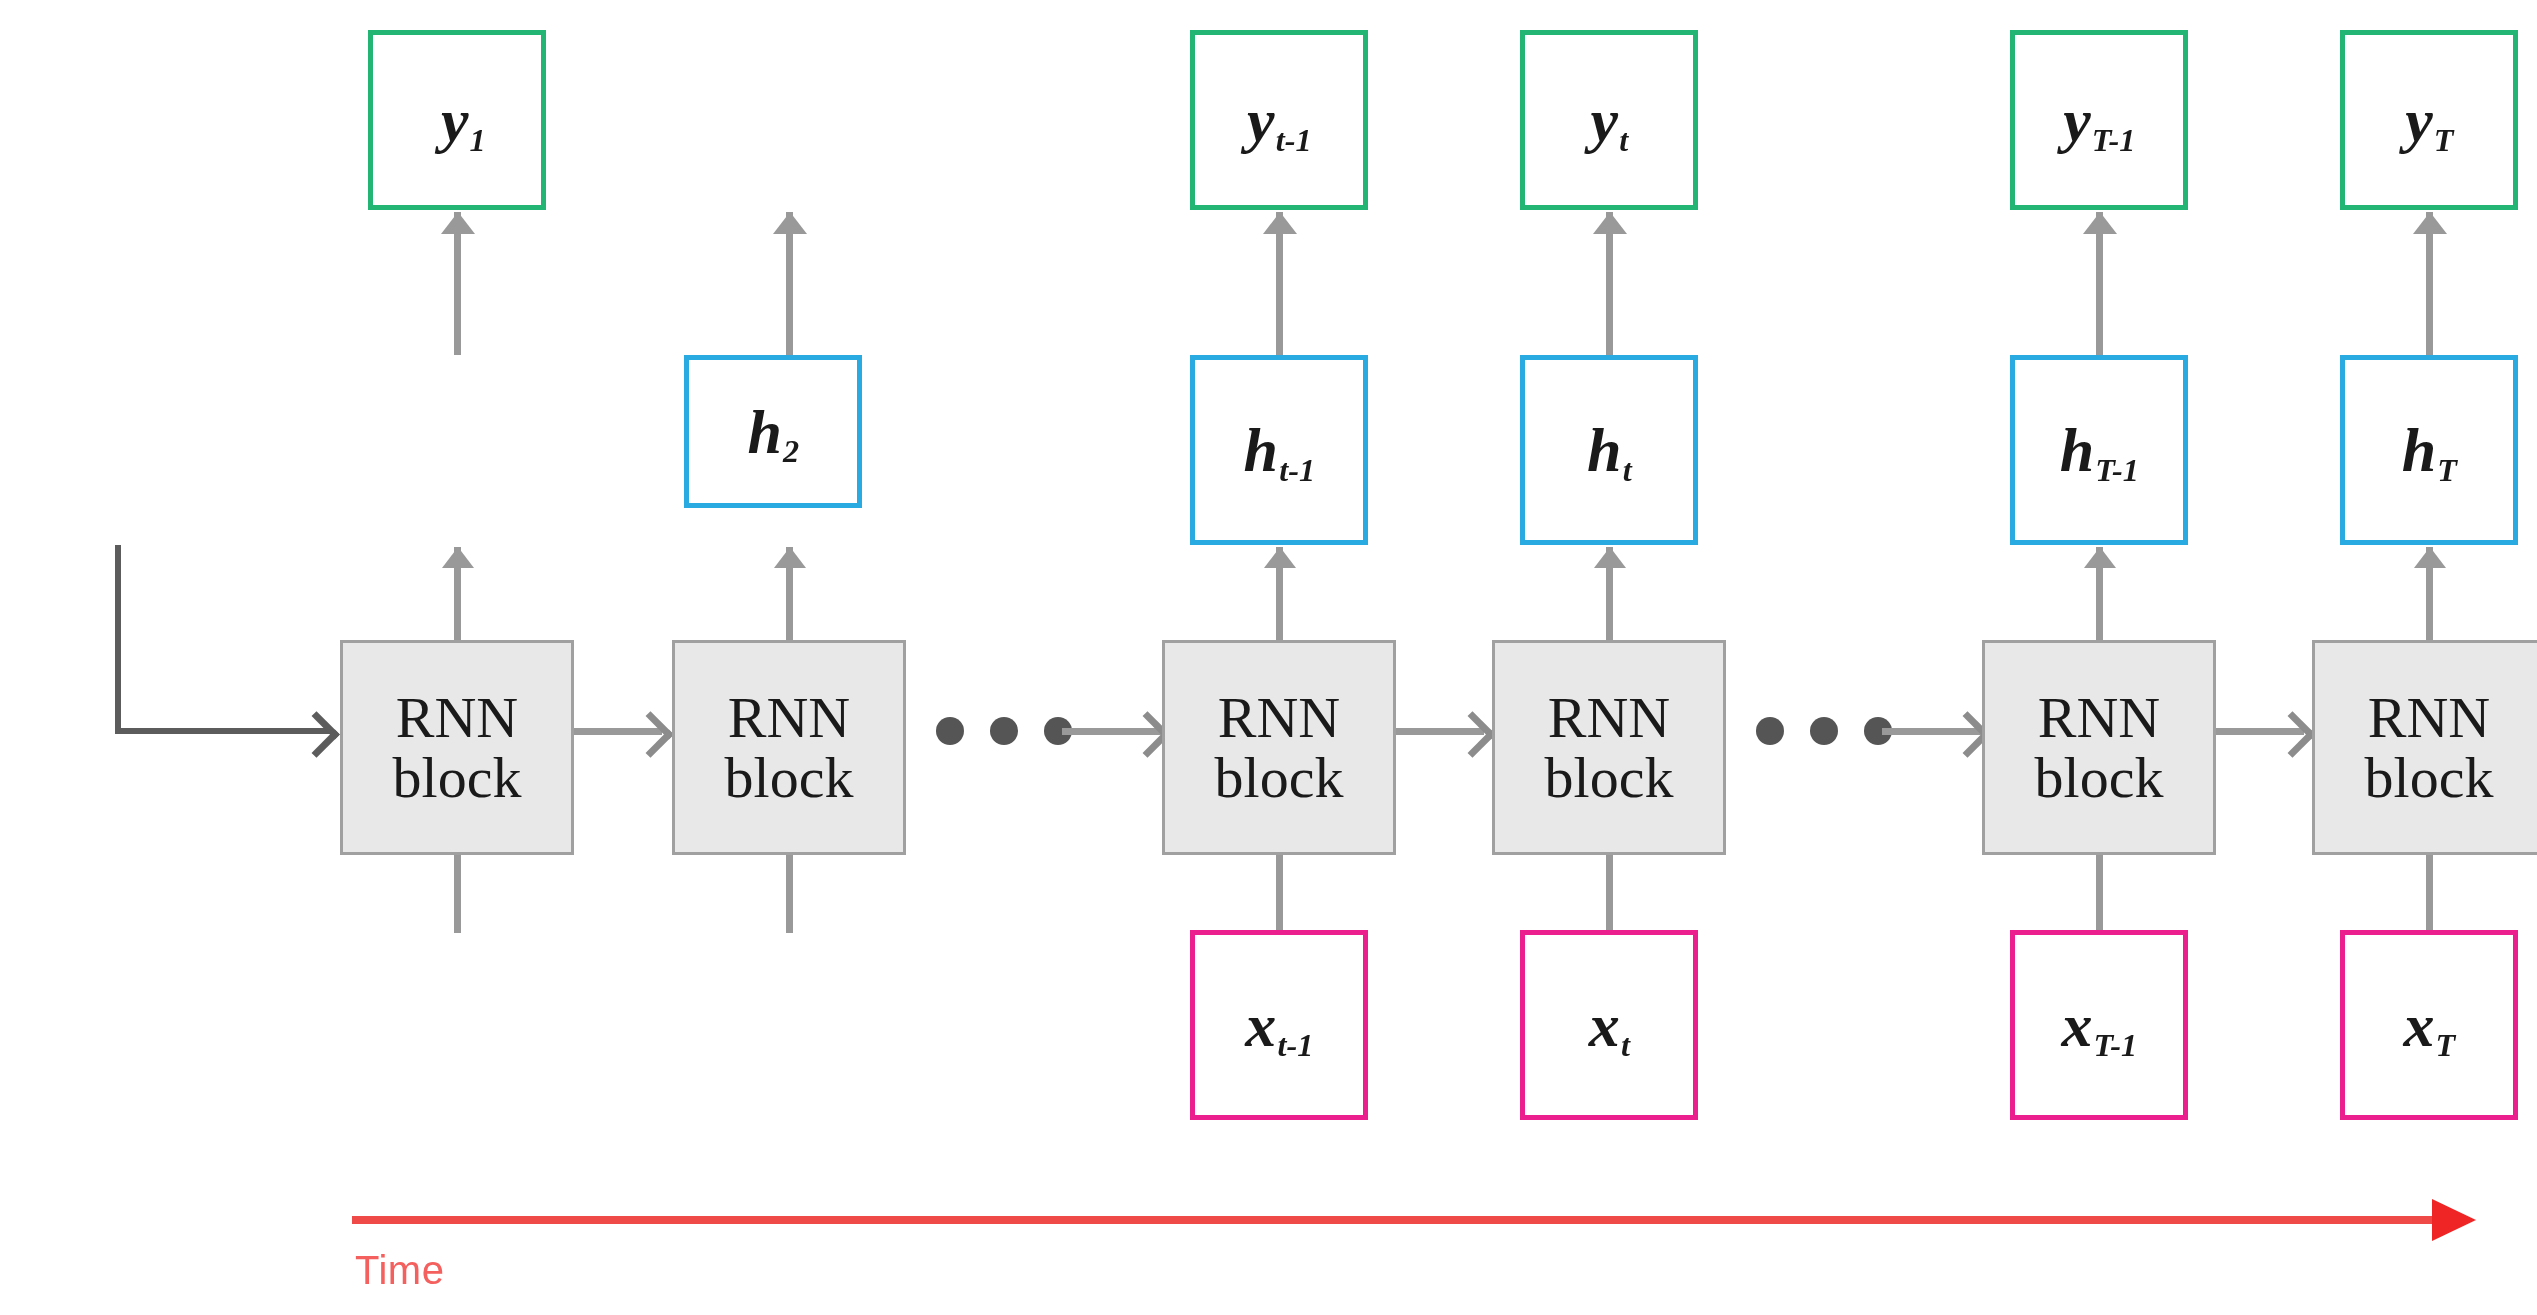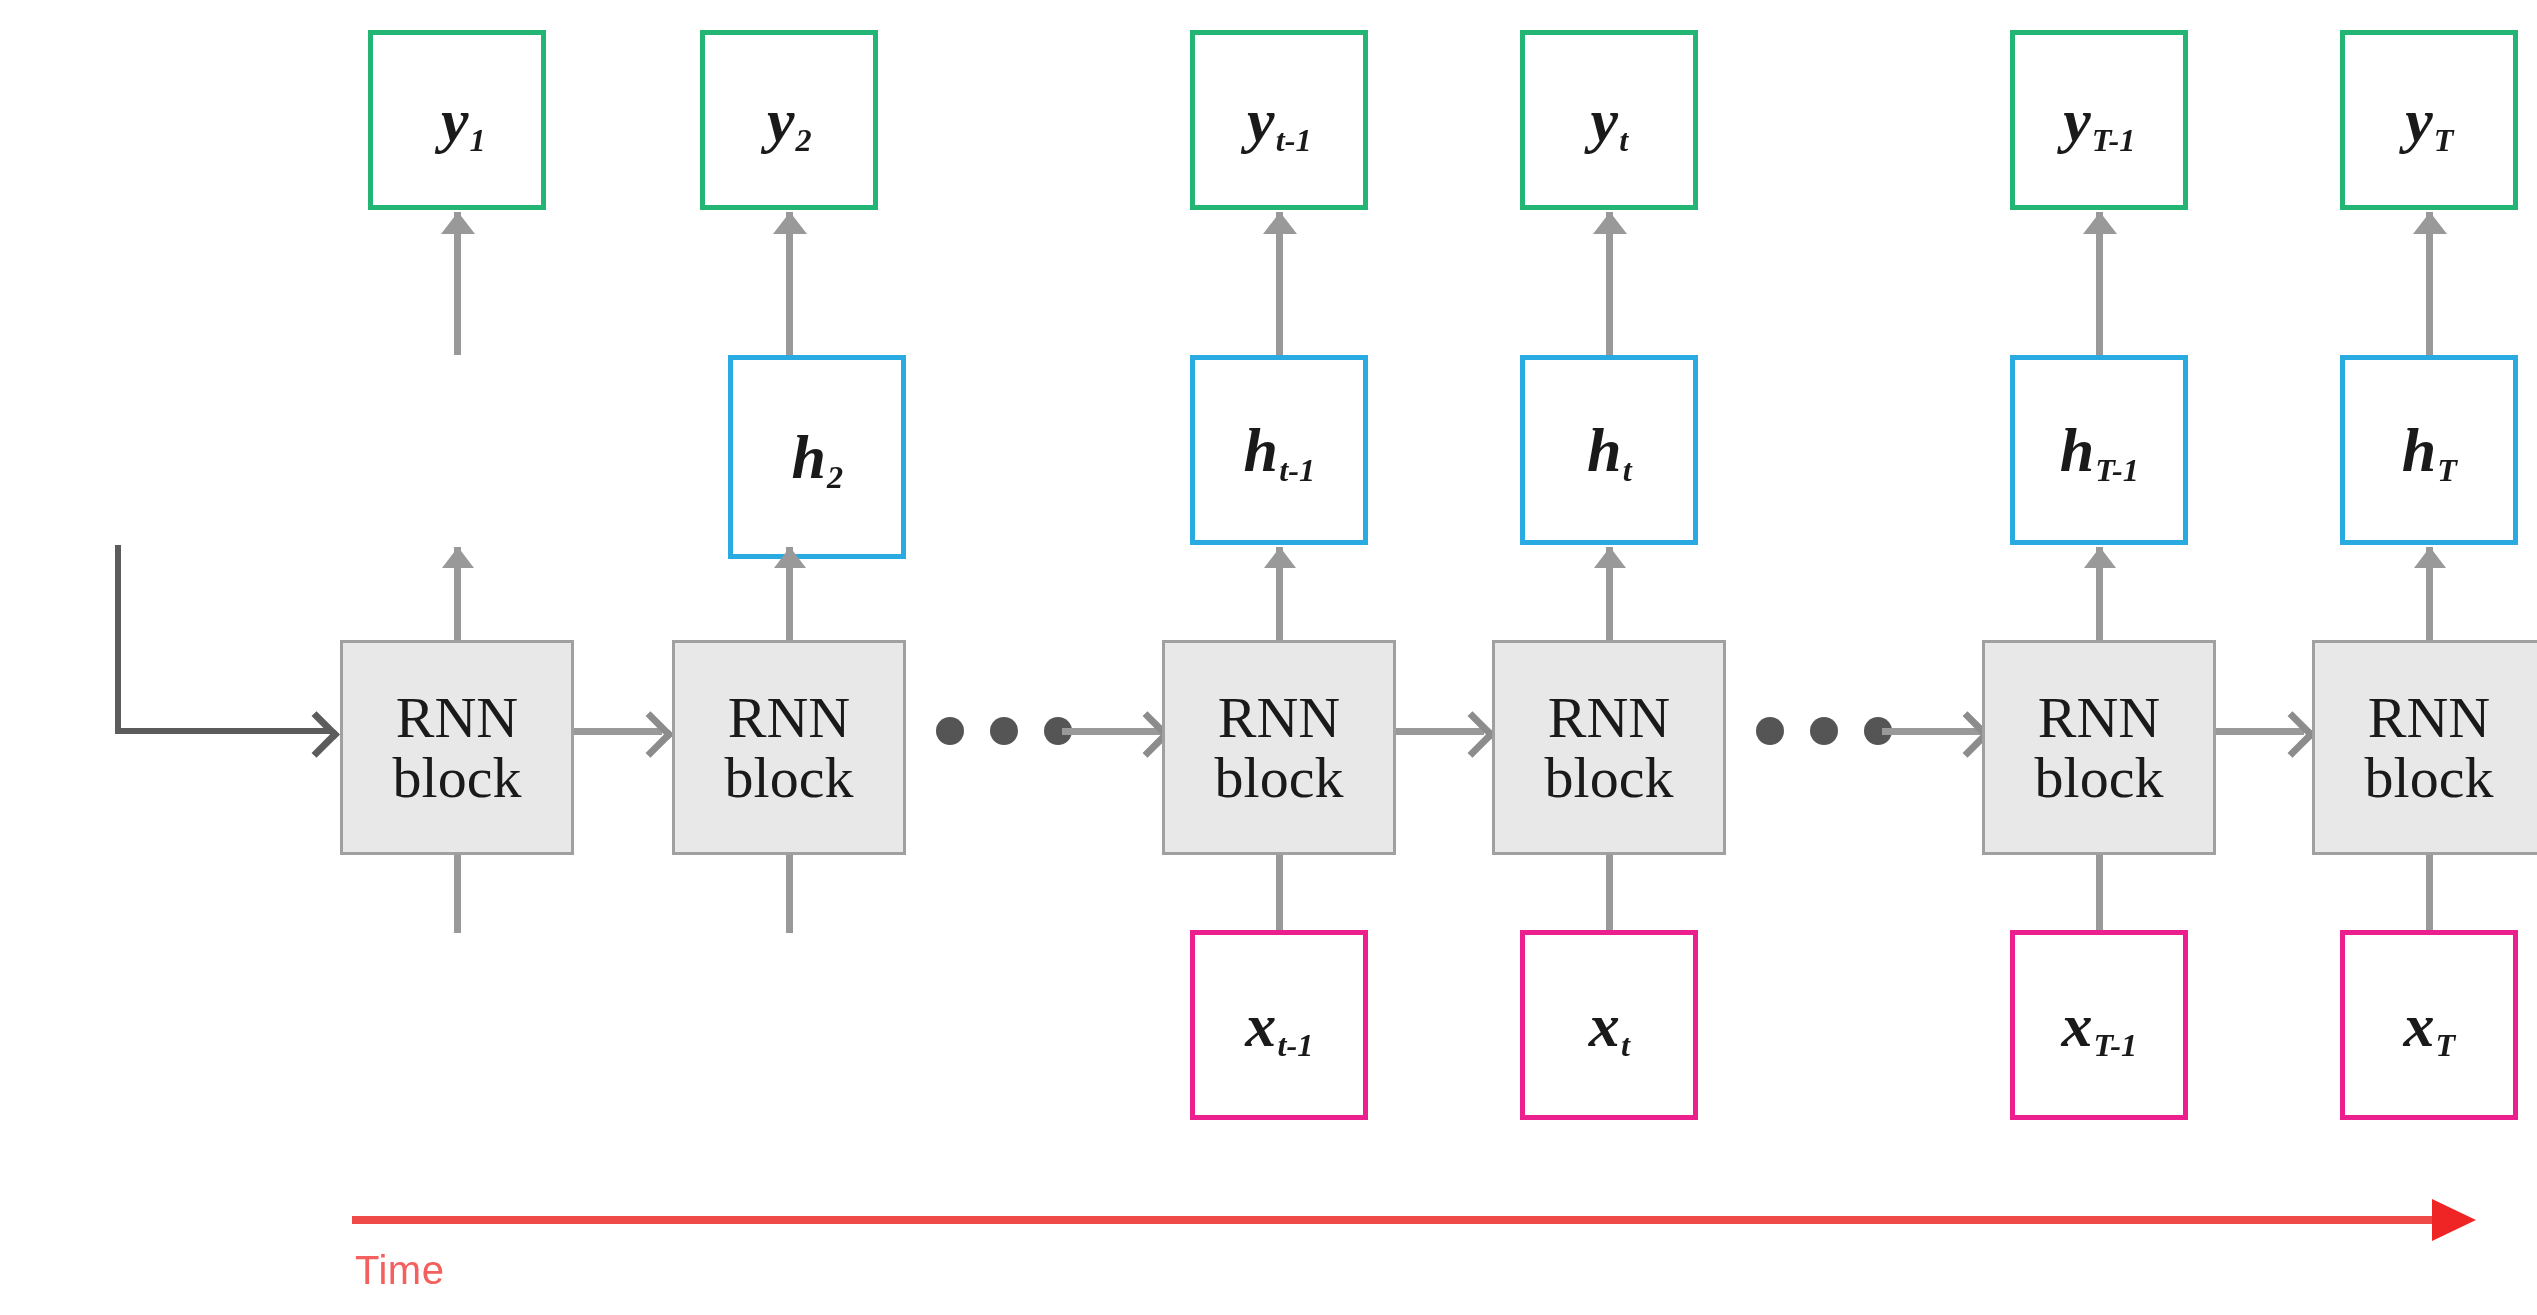--- a/index.html
+++ b/index.html
@@ -174,29 +174,24 @@
   <div class="node rnn" style="left:340px; top:640px; width:234px; height:215px;">
     <span class="rnn-l1">RNN</span>
     <span class="rnn-l2">block</span>
   </div>
 
   <div class="vline" style="left:454px; top:855px; height:78px;"></div>
 
   <div class="hline" style="left:574px; top:728px; width:88px;"></div>
   <div class="chev-right" style="left:634px; top:718px;"></div>
 
-  <div class="node y" style="left:700px; top:30px; width:178px; height:180px;">
-    <span class="lbl">
-      <span>y</span><sub>2</sub>
-    </span>
-  </div>
   <div class="vline" style="left:786px; top:212px; height:143px;"></div>
   <div class="arrow-up" style="left:773px; top:212px;"></div>
 
-  <div class="node h" style="left:728px; top:355px; width:178px; height:204px;">
+  <div class="node h" style="left:684px; top:355px; width:178px; height:153px;">
     <span class="lbl">
       <span>h</span><sub>2</sub>
     </span>
   </div>
   <div class="vline" style="left:786px; top:547px; height:95px;"></div>
   <div class="arrow-up thin" style="left:774px; top:547px;"></div>
 
   <div class="node rnn" style="left:672px; top:640px; width:234px; height:215px;">
     <span class="rnn-l1">RNN</span>
     <span class="rnn-l2">block</span>

